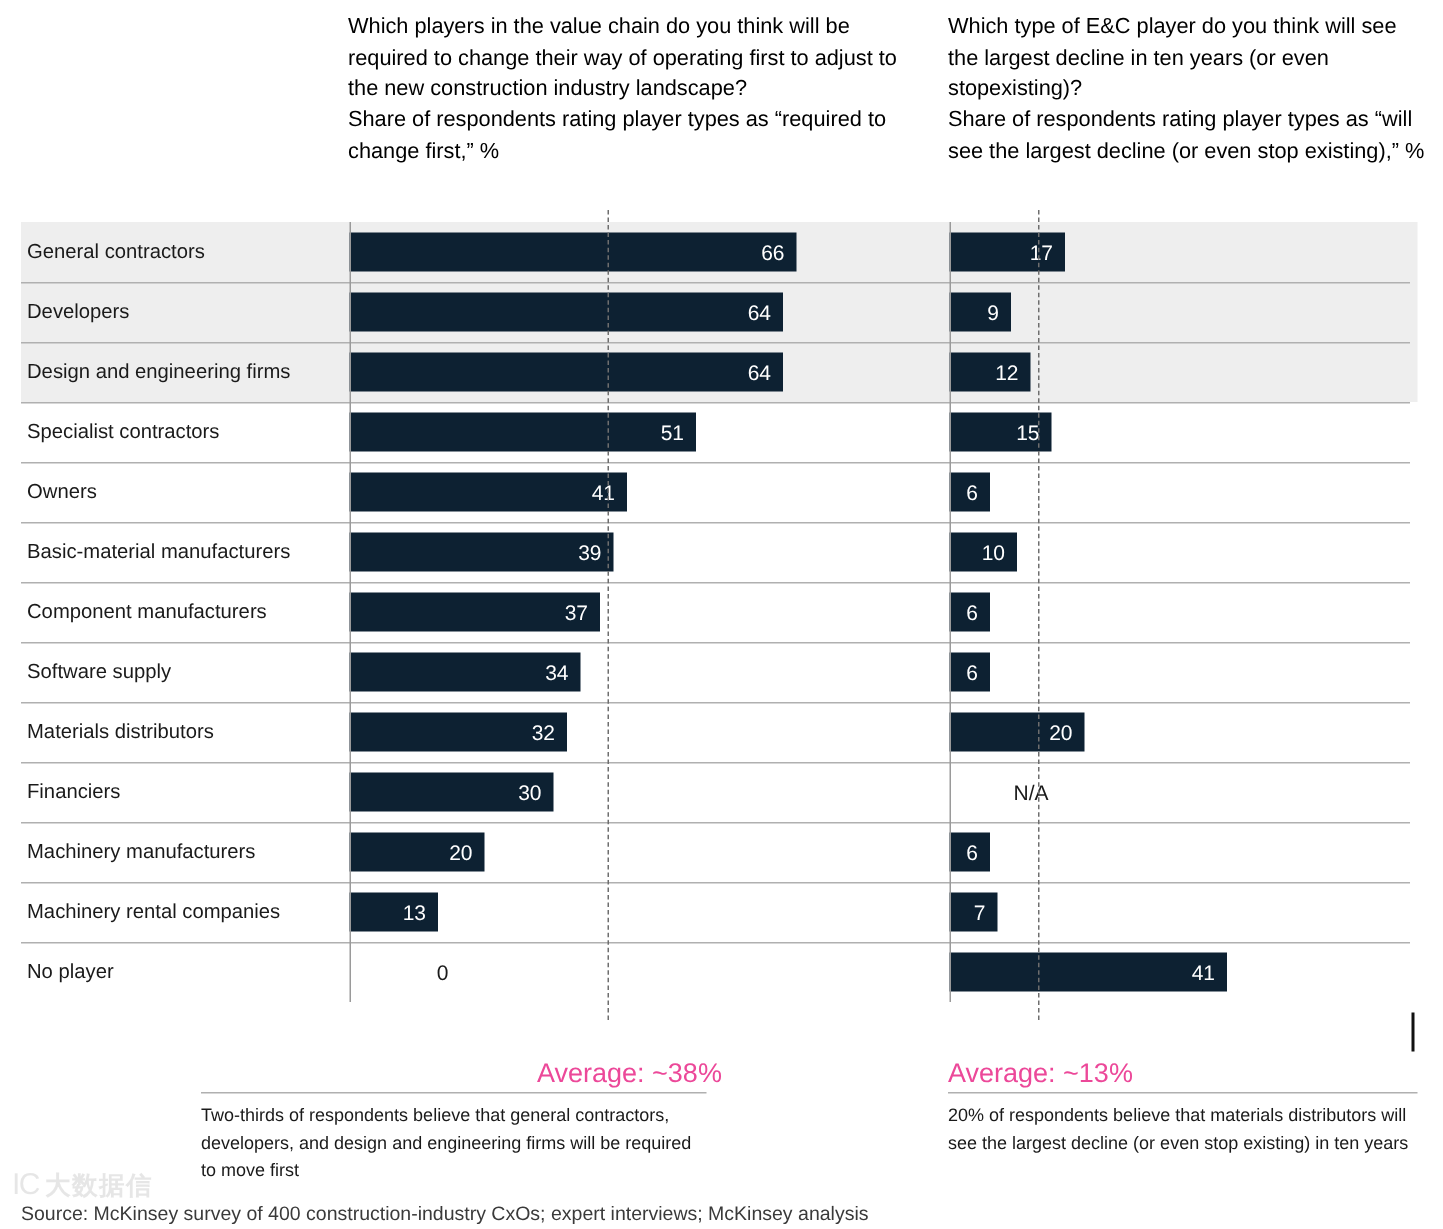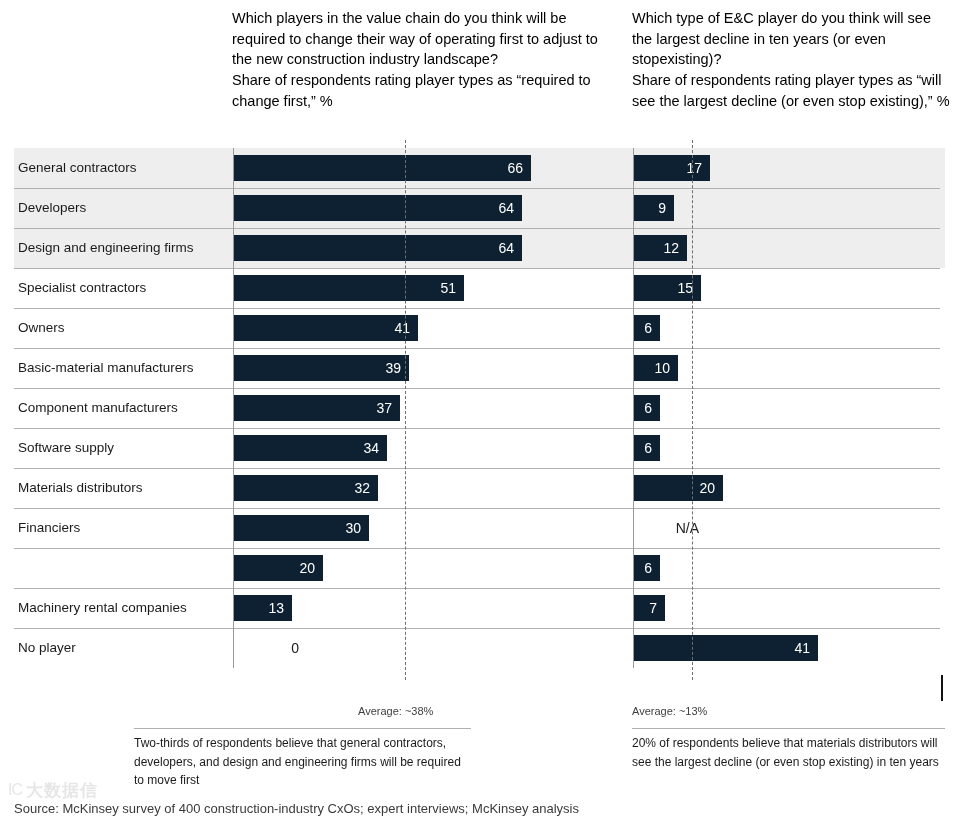--- a/index.html
+++ b/index.html
@@ -91,22 +91,22 @@
   .avgline {
     position: absolute;
     width: 0;
     border-left: 1px dashed #6e6e6e;
   }
 
   
   .footer { position: absolute; top: 692px; left: 0; width: 962px; height: 127px; }
   .avglabel {
     position: absolute;
-    font-size: 11px;
-    color: #404040;
+    font-size: 18px;
+    color: #ec4899;
     white-space: nowrap;
   }
   .footrule {
     position: absolute;
     height: 1px;
     background: #b0b0b0;
   }
   .foottext {
     position: absolute;
     font-size: 12px;
@@ -136,21 +136,21 @@
     left: 8px;
     top: 777px;
     height: 26px;
     display: flex;
     align-items: center;
     gap: 4px;
     opacity: 0.45;
     pointer-events: none;
   }
   .watermark .wm-logo {
-    font-size: 16px;
+    font-size: 20px;
     font-weight: 400;
     color: #c9c9c9;
     letter-spacing: -1px;
     line-height: 1;
   }
   .watermark .wm-text {
     font-size: 17px;
     font-weight: 700;
     color: #c9c9c9;
     letter-spacing: 1px;
@@ -242,20 +242,21 @@
     </div>
     <div class="row" style="top: 368px;">
       <div class="sep"></div>
       <div class="rowlabel">Financiers</div>
       <div class="bar" style="left: 233px; width: 136px; background: rgb(13, 33, 50);"></div>
       <div class="barval" style="left: 233px; width: 128px;">30</div>
       <div class="barval outside" style="left: 639px; width: 60px;">N/A</div>
     </div>
     <div class="row" style="top: 408px;">
       <div class="sep"></div>
+      <div class="rowlabel">Machinery manufacturers</div>
       <div class="bar" style="left: 233px; width: 90px; background: rgb(13, 33, 50);"></div>
       <div class="barval" style="left: 233px; width: 82px;">20</div>
       <div class="bar" style="left: 633px; width: 27px; background: rgb(13, 33, 50);"></div>
       <div class="barval" style="left: 633px; width: 19px;">6</div>
     </div>
     <div class="row" style="top: 448px;">
       <div class="sep"></div>
       <div class="rowlabel">Machinery rental companies</div>
       <div class="bar" style="left: 233px; width: 59px; background: rgb(13, 33, 50);"></div>
       <div class="barval" style="left: 233px; width: 51px;">13</div>

